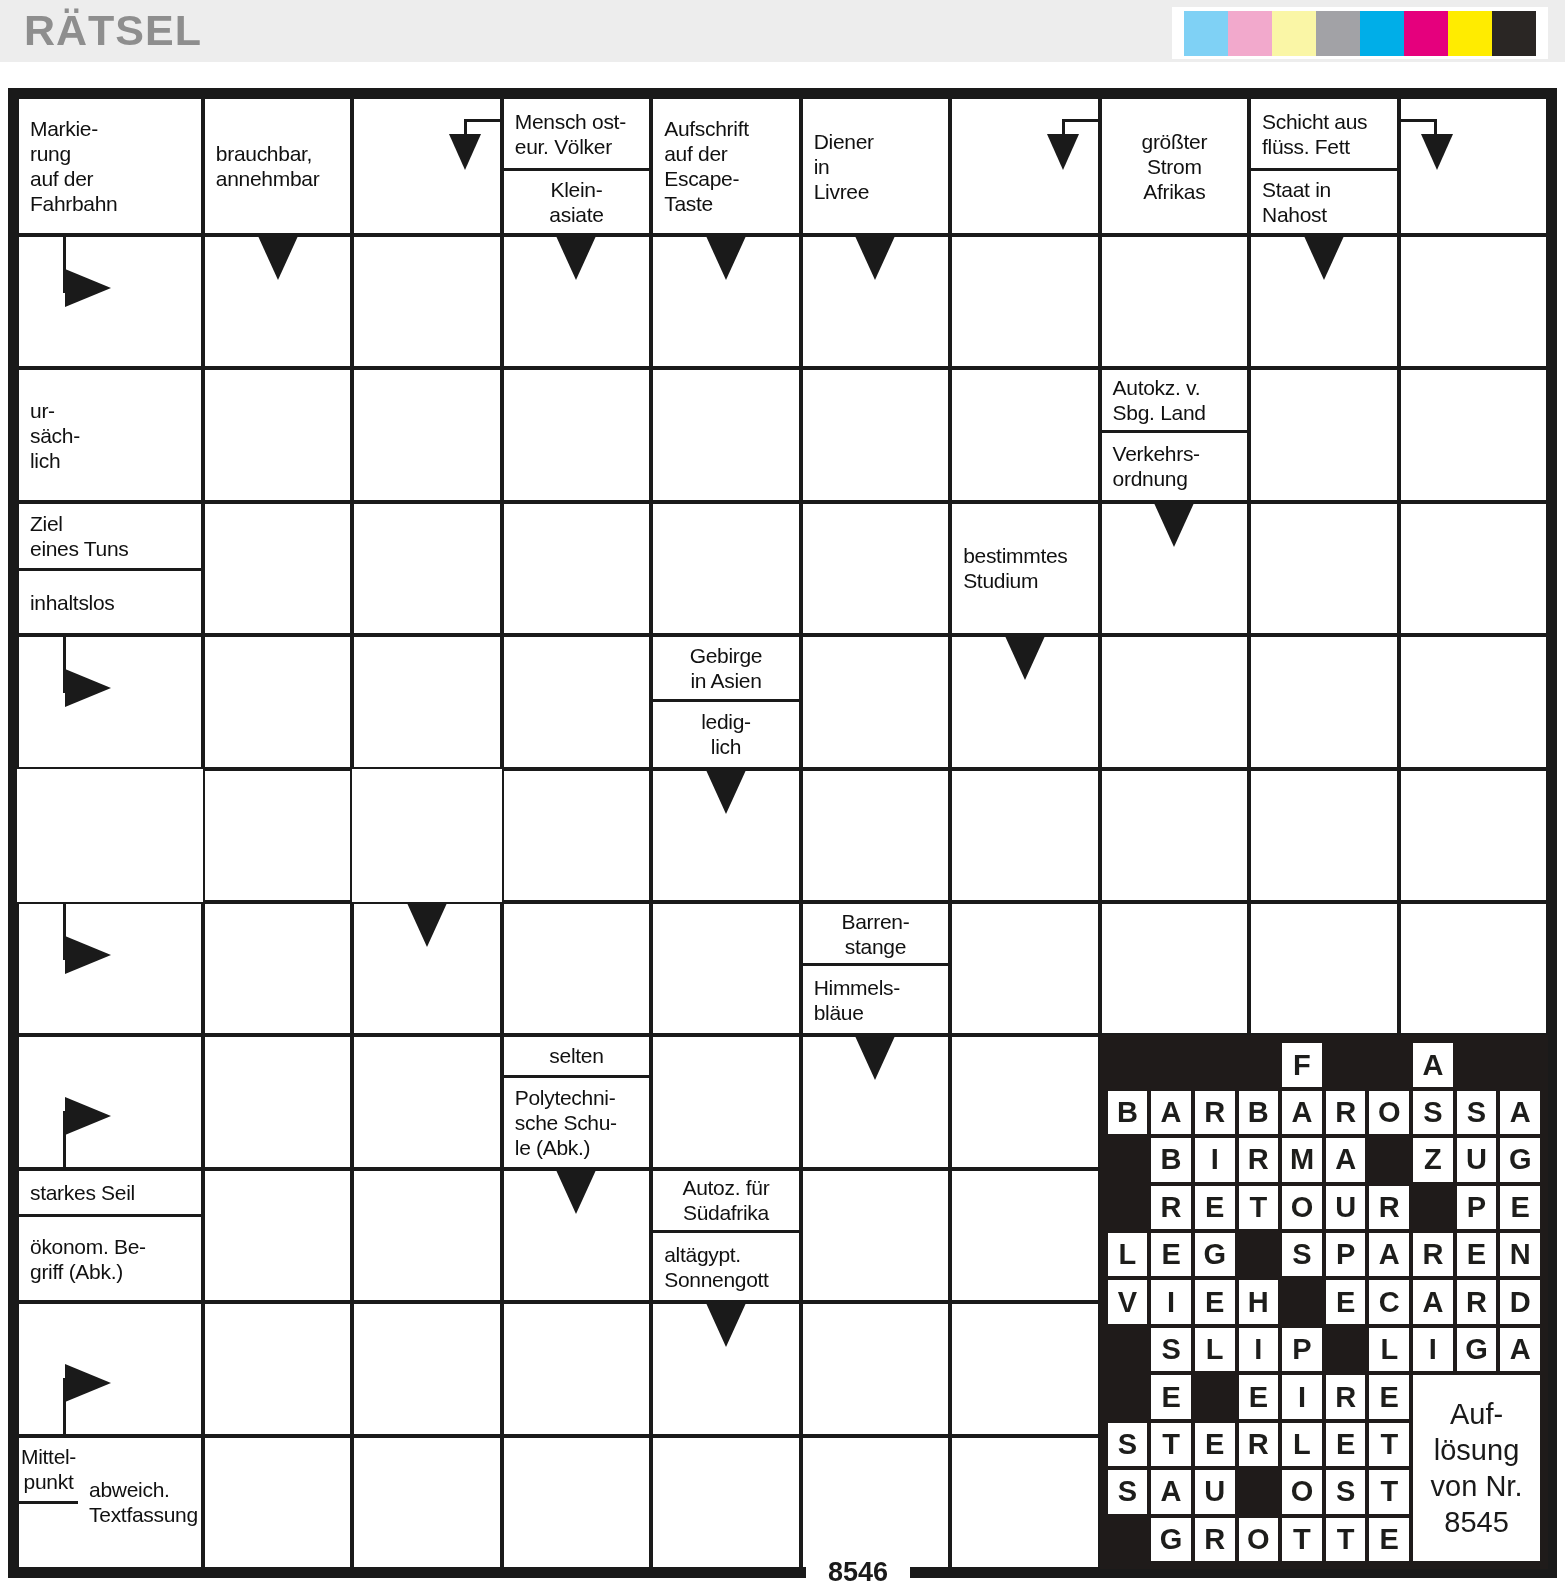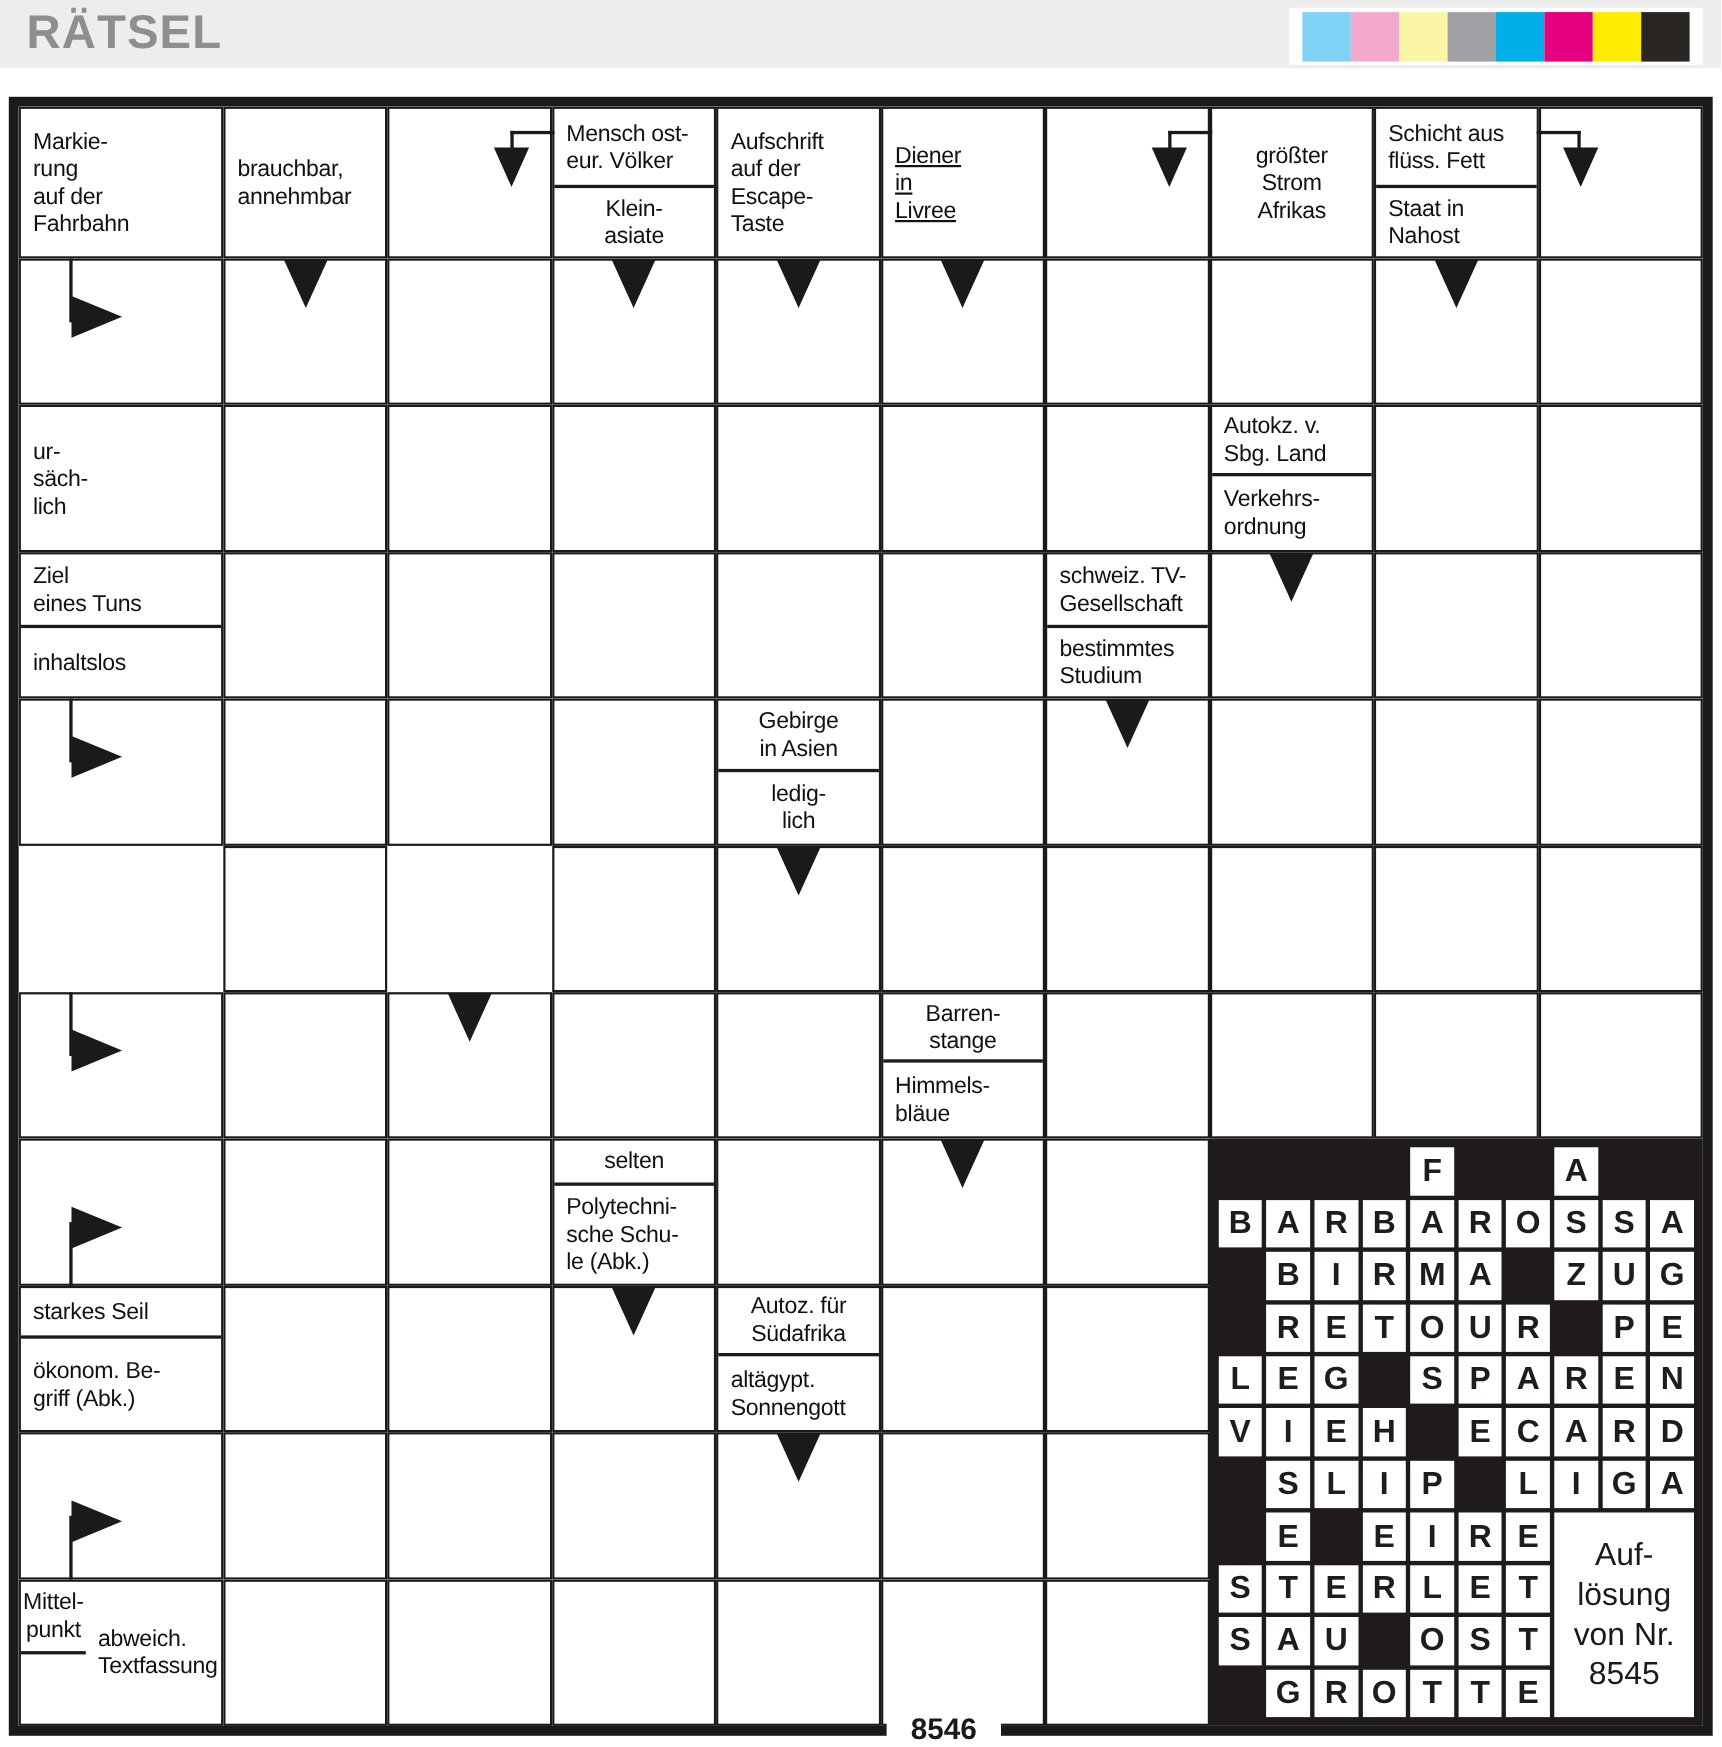--- a/index.html
+++ b/index.html
@@ -90,21 +90,21 @@
         <div class="cluebox center split-bottom">Klein-
 asiate</div>
       </div>
       <div class="cell" style="grid-area: 1 / 5; display: flex; flex-direction: column;">
         <div class="cluebox left" style="flex: 1 1 0%;">Aufschrift
 auf der
 Escape-
 Taste</div>
       </div>
       <div class="cell" style="grid-area: 1 / 6; display: flex; flex-direction: column;">
-        <div class="cluebox left" style="flex: 1 1 0%; text-decoration: underline;">Diener
+        <div class="cluebox left" style="flex: 1 1 0%;">Diener
 in
 Livree</div>
       </div>
       <div class="cell" style="grid-area: 1 / 7;">
         <div class="elbow">
           <div class="hl" style="top:20px;right:-4px;width:40px"></div>
           <div class="vl" style="top:20px;right:33px;height:17px"></div>
           <div class="tri-d" style="top:35px;right:19px"></div>
         </div>
       </div>
@@ -174,22 +174,20 @@
         <div class="cluebox left split-top" style="height: 52%;">Ziel
 eines Tuns</div>
         <div class="cluebox left split-bottom">inhaltslos</div>
       </div>
       <div class="cell" style="grid-area: 4 / 2;"></div>
       <div class="cell" style="grid-area: 4 / 3;"></div>
       <div class="cell" style="grid-area: 4 / 4;"></div>
       <div class="cell" style="grid-area: 4 / 5;"></div>
       <div class="cell" style="grid-area: 4 / 6;"></div>
       <div class="cell" style="grid-area: 4 / 7; display: flex; flex-direction: column;">
-        <div class="cluebox left split-top" style="height: 52%;">schweiz. TV-
-Gesellschaft</div>
         <div class="cluebox left split-bottom">bestimmtes
 Studium</div>
       </div>
       <div class="cell" style="grid-area: 4 / 8;">
         <div class="arr-down"></div>
       </div>
       <div class="cell" style="grid-area: 4 / 9;"></div>
       <div class="cell" style="grid-area: 4 / 10;"></div>
       <div class="cell" style="grid-area: 5 / 1;">
         <div class="elbow">

